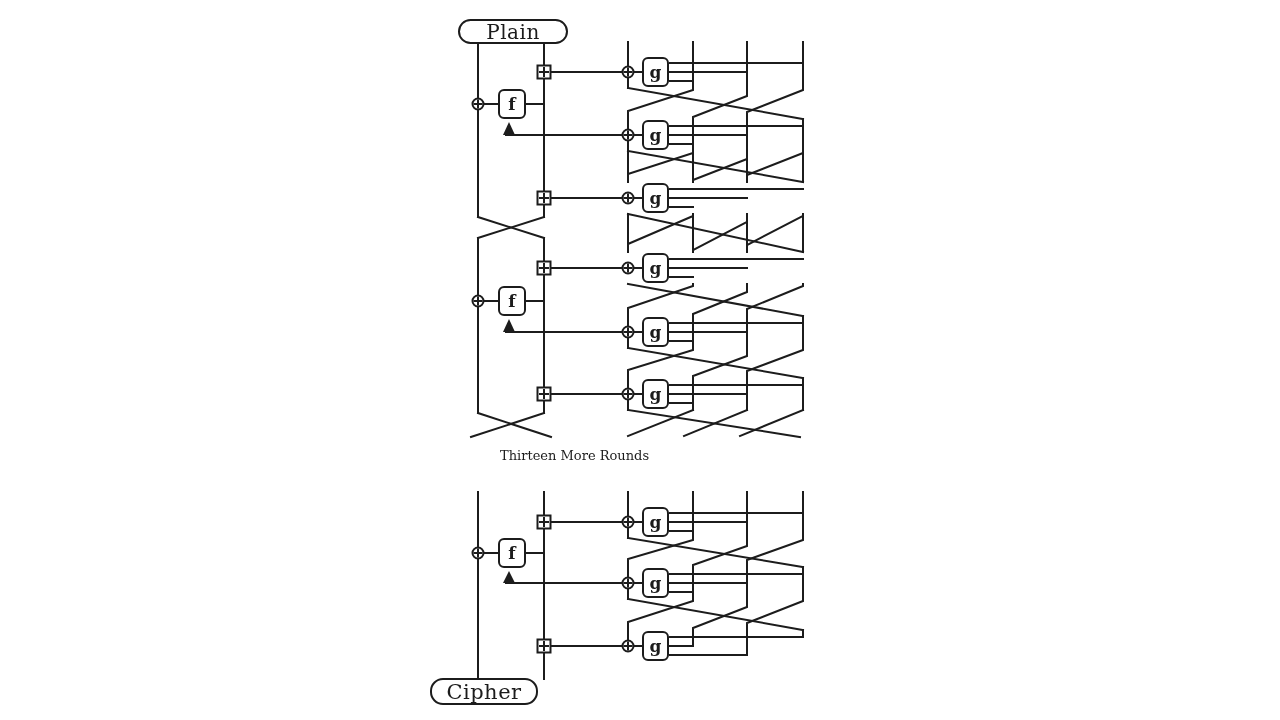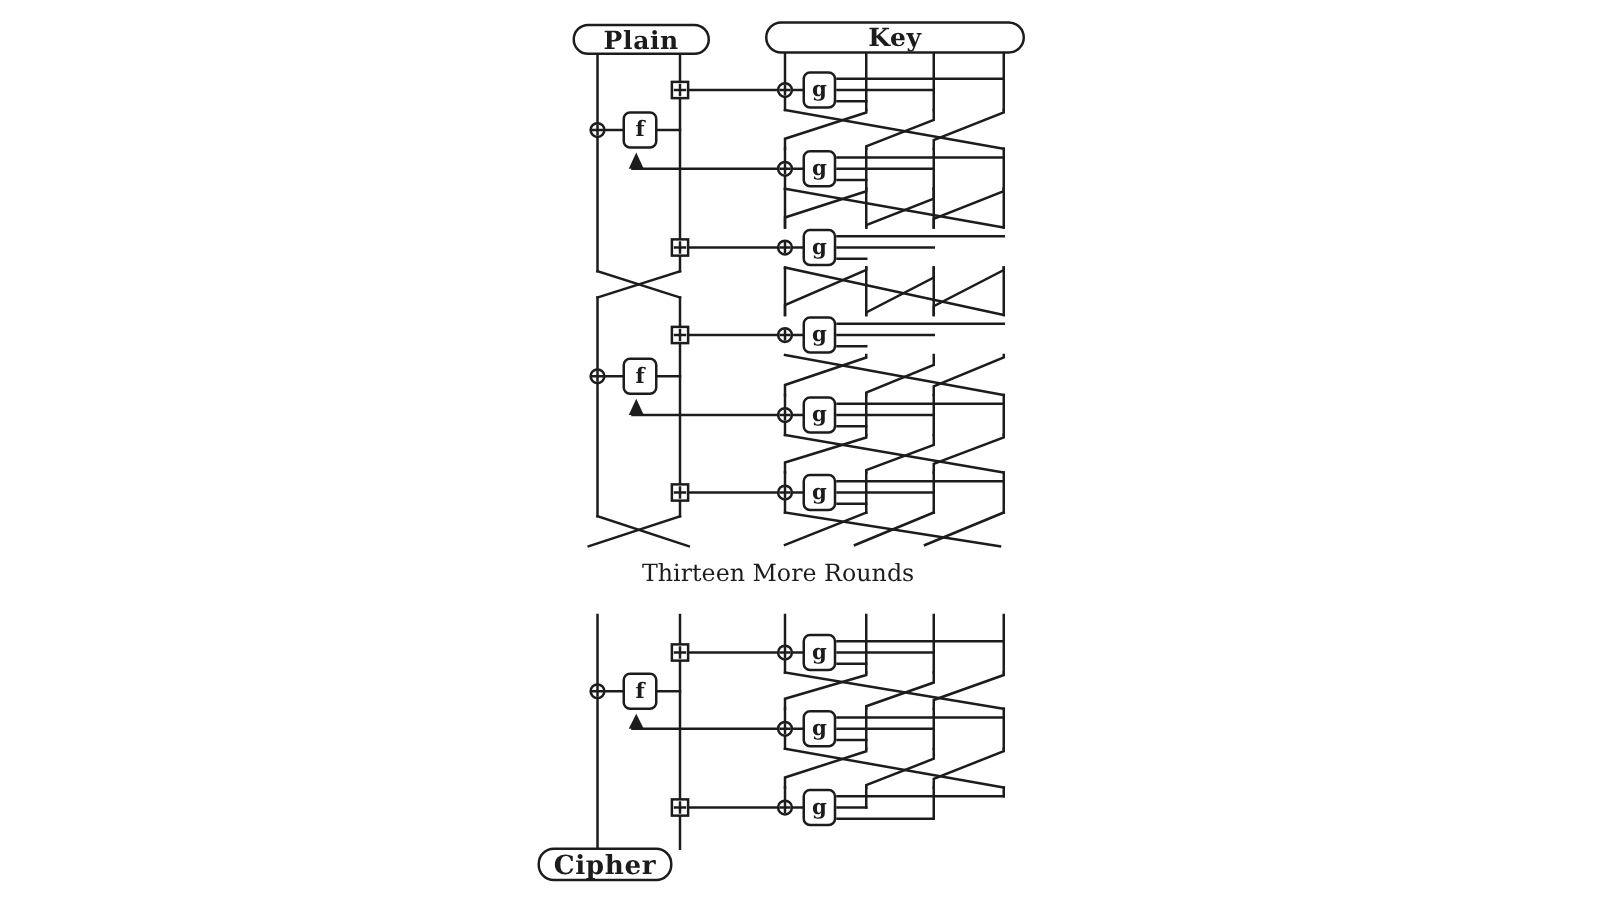--- a/index.html
+++ b/index.html
@@ -1,25 +1,25 @@
 <!DOCTYPE html>
 <html style="--ink: #1c1c1c; --paper: #ffffff;"><head>
 <meta charset="utf-8">
 <style>
   html,body{margin:0;padding:0;background:#fff;}
   #canvas{position:relative;width:1280px;height:720px;background:var(--paper,#fff);overflow:hidden;
           font-family:"DejaVu Serif","Liberation Serif",serif;}
   #wires-host{position:absolute;left:0;top:0;width:1280px;height:720px;}
   .pill{position:absolute;box-sizing:border-box;border:2.5px solid var(--ink,#1c1c1c);border-radius:13px;
         background:#fff;display:flex;align-items:center;justify-content:center;
-        font-weight:bold;color:var(--ink,#1c1c1c);letter-spacing:.5px;}
+        font-weight:normal;color:var(--ink,#1c1c1c);letter-spacing:.5px;}
   .fnbox{position:absolute;box-sizing:border-box;border:2.5px solid var(--ink,#1c1c1c);border-radius:6px;
         background:#fff;display:flex;align-items:center;justify-content:center;
         font-weight:bold;color:var(--ink,#1c1c1c);font-size:17px;line-height:1;}
-  .note{position:absolute;color:var(--ink,#1c1c1c);font-size:19px;text-align:center;white-space:nowrap;}
+  .note{position:absolute;color:var(--ink,#1c1c1c);font-size:13px;white-space:nowrap;}
 </style>
 </head>
 <body>
 
 <div id="canvas">
 
   <div id="wires-host"><svg width="1280" height="720" viewBox="0 0 1280 720">
     <g stroke="#1c1c1c" stroke-width="2" fill="none" stroke-linecap="square" stroke-linejoin="miter">
       <line x1="478" y1="43" x2="478" y2="217"></line>
           <line x1="478" y1="238" x2="478" y2="413"></line>
@@ -233,23 +233,20 @@
             <rect x="537.5" y="639.5" width="13" height="13" fill="#ffffff"></rect>
             <line x1="540" y1="646" x2="548" y2="646"></line>
             <line x1="544" y1="642" x2="544" y2="650"></line>
           </g>
     </g>
   </svg></div>
 
   <div class="pill" style="left:458px;top:19px;width:110px;height:25px;font-size:20px;">
     <span>Plain</span>
   </div>
-  <div class="pill" style="left:612px;top:17px;width:208px;height:26px;font-size:20px;">
-    <span>Key</span>
-  </div>
   <div class="pill" style="left:430px;top:678px;width:108px;height:27px;font-size:21px;">
     <span>Cipher</span>
   </div>
 
   <div class="fnbox" style="left:498px;top:89px;width:28px;height:30px;">
     <span>f</span>
     </div>
   <div class="fnbox" style="left:498px;top:286px;width:28px;height:30px;">
     <span>f</span>
     </div>

